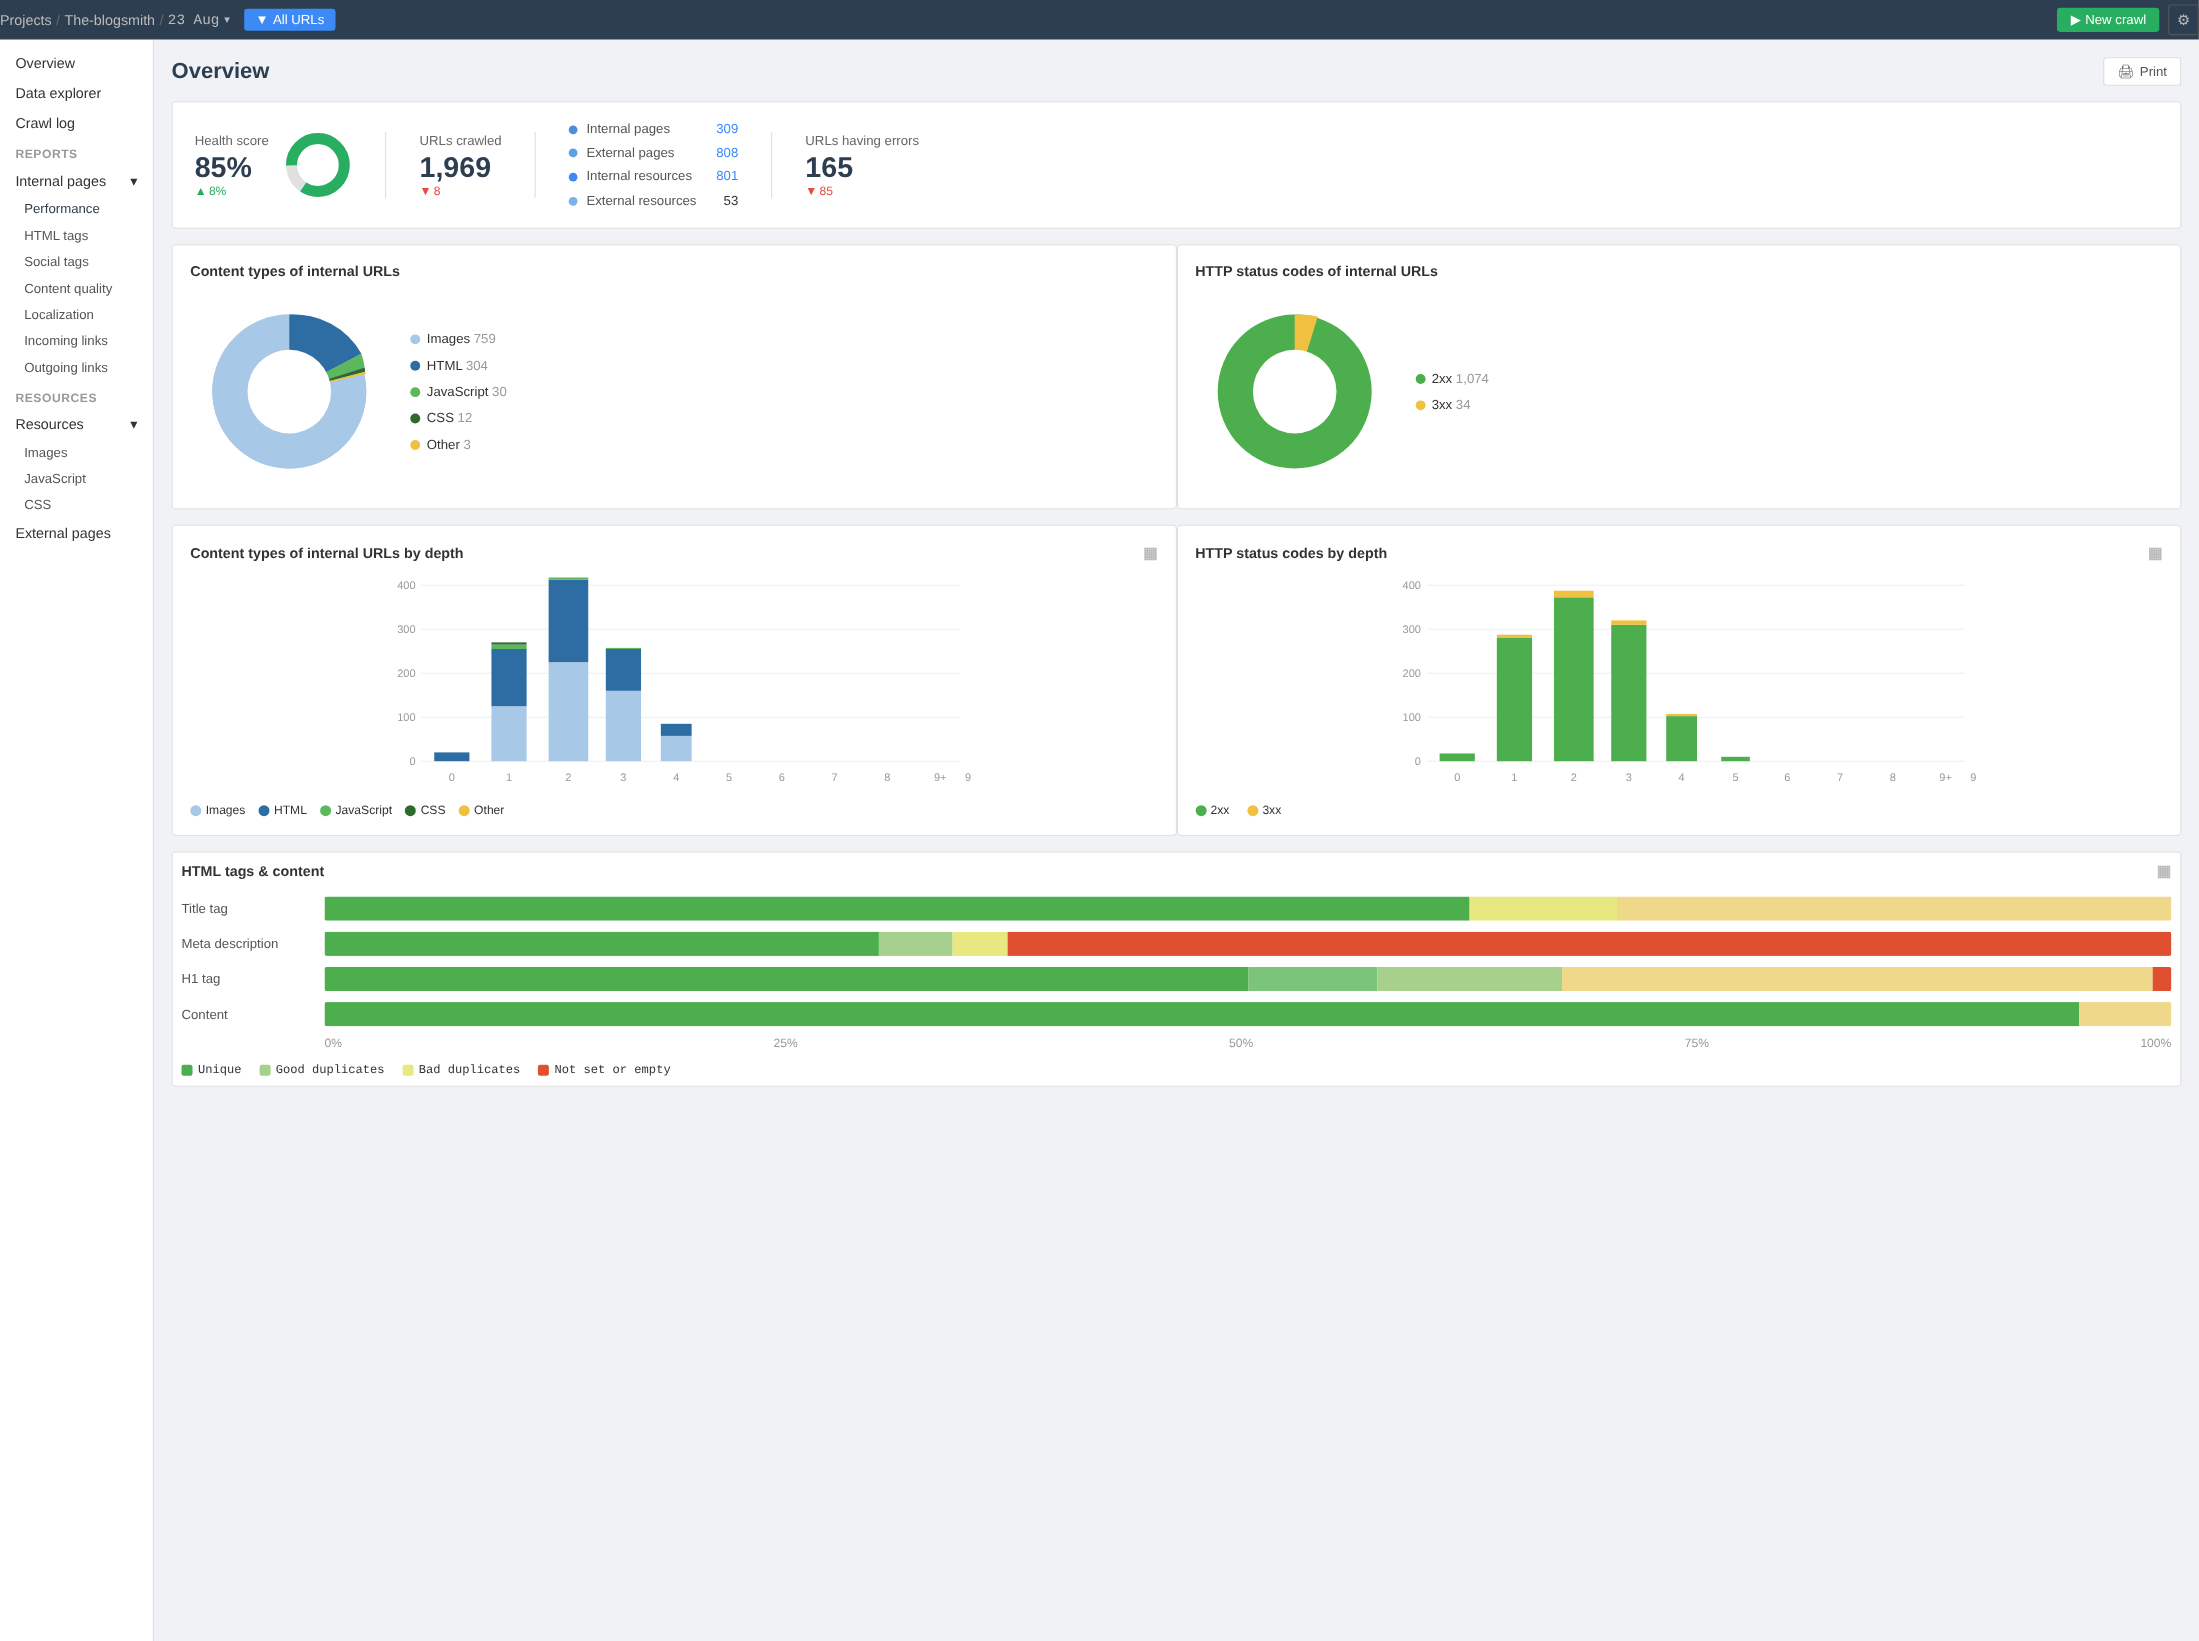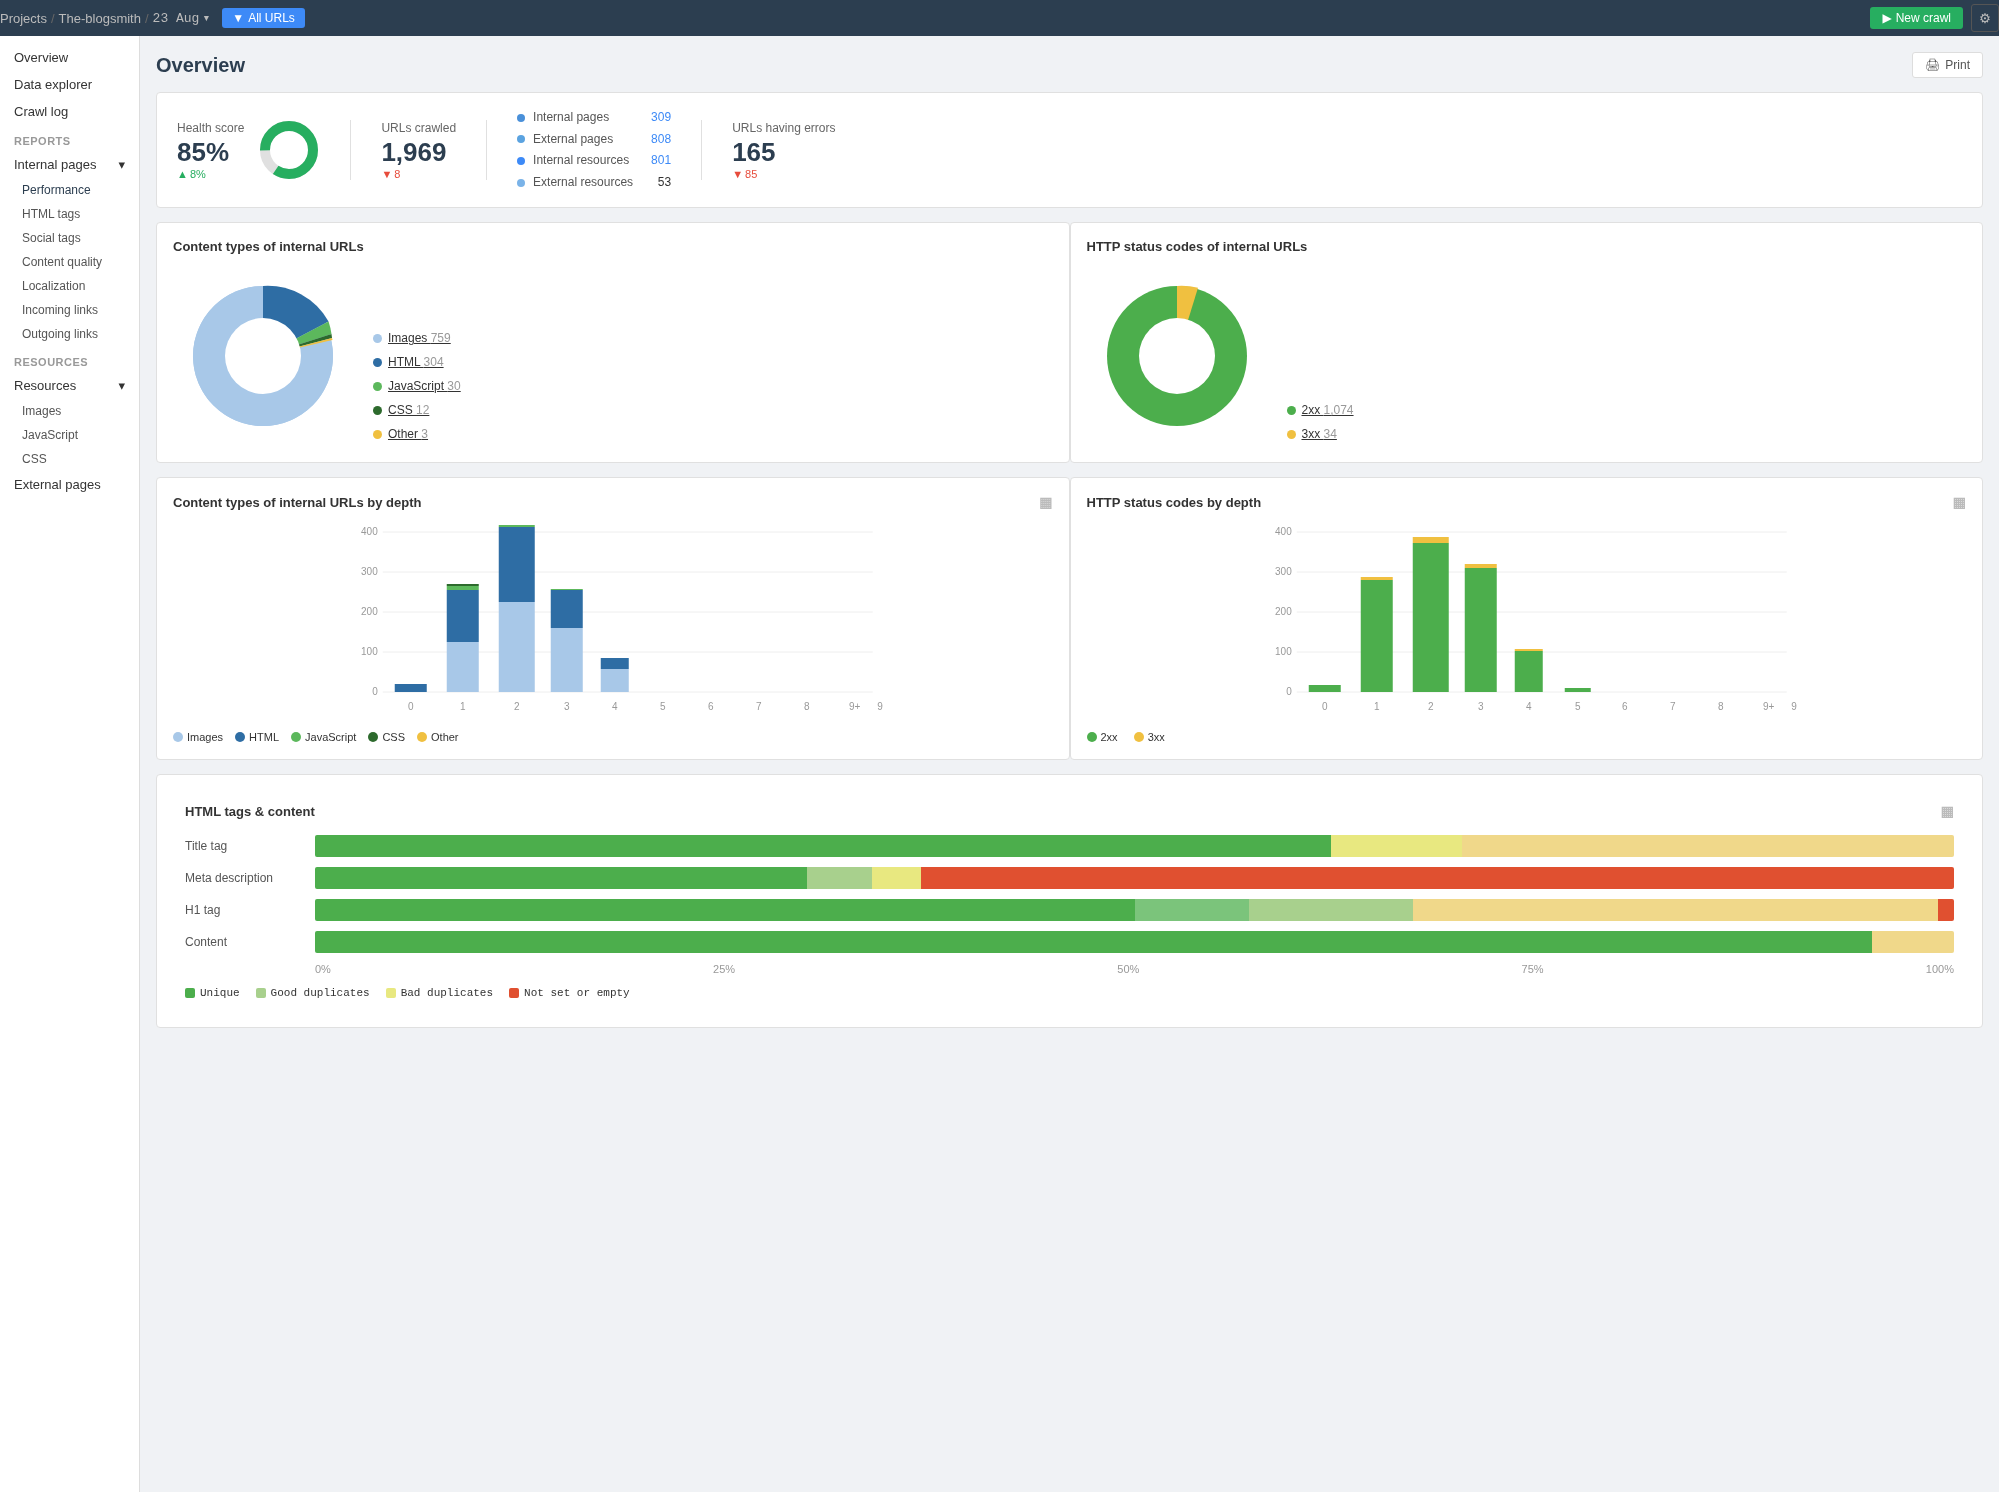--- a/index.html
+++ b/index.html
@@ -122,31 +122,31 @@
     .chart-card {
       background: #fff;
       border: 1px solid #e0e0e0;
       border-radius: 4px;
       padding: 16px;
       flex: 1;
     }
     .chart-card-title { font-size: 13px; font-weight: 600; color: #333; margin-bottom: 12px; }
 
     
-    .pie-area { display: flex; align-items: flex-end; gap: 20px; text-decoration: underline; }
+    .pie-area { display: flex; align-items: center; gap: 20px; }
     .pie-legend { font-size: 12px; line-height: 2; }
     .legend-item { display: flex; align-items: center; gap: 6px; }
     .legend-dot { width: 9px; height: 9px; border-radius: 50%; flex-shrink: 0; }
 
     
     .html-tags-card {
       background: #fff;
       border: 1px solid #e0e0e0;
       border-radius: 4px;
-      padding: 28px;
+      padding: 8px;
       margin-bottom: 14px;
     }
     .html-tags-title { font-size: 13px; font-weight: 600; color: #333; margin-bottom: 16px; display: flex; justify-content: space-between; align-items: center; }
     .stacked-bar-row { display: flex; align-items: center; margin-bottom: 10px; gap: 10px; }
     .stacked-bar-label { width: 120px; font-size: 12px; color: #555; flex-shrink: 0; }
     .stacked-bar { flex: 1; height: 22px; display: flex; border-radius: 2px; overflow: hidden; }
     .stacked-bar-seg { height: 100%; }
     .stacked-bar-legend { display: flex; gap: 16px; margin-top: 12px; font-size: 11px; align-items: center; }
     .stacked-bar-legend .item { display: flex; align-items: center; gap: 5px; font-family: Liberation Mono, monospace; }
     .stacked-bar-legend .swatch { width: 10px; height: 10px; border-radius: 2px; flex-shrink: 0; }

